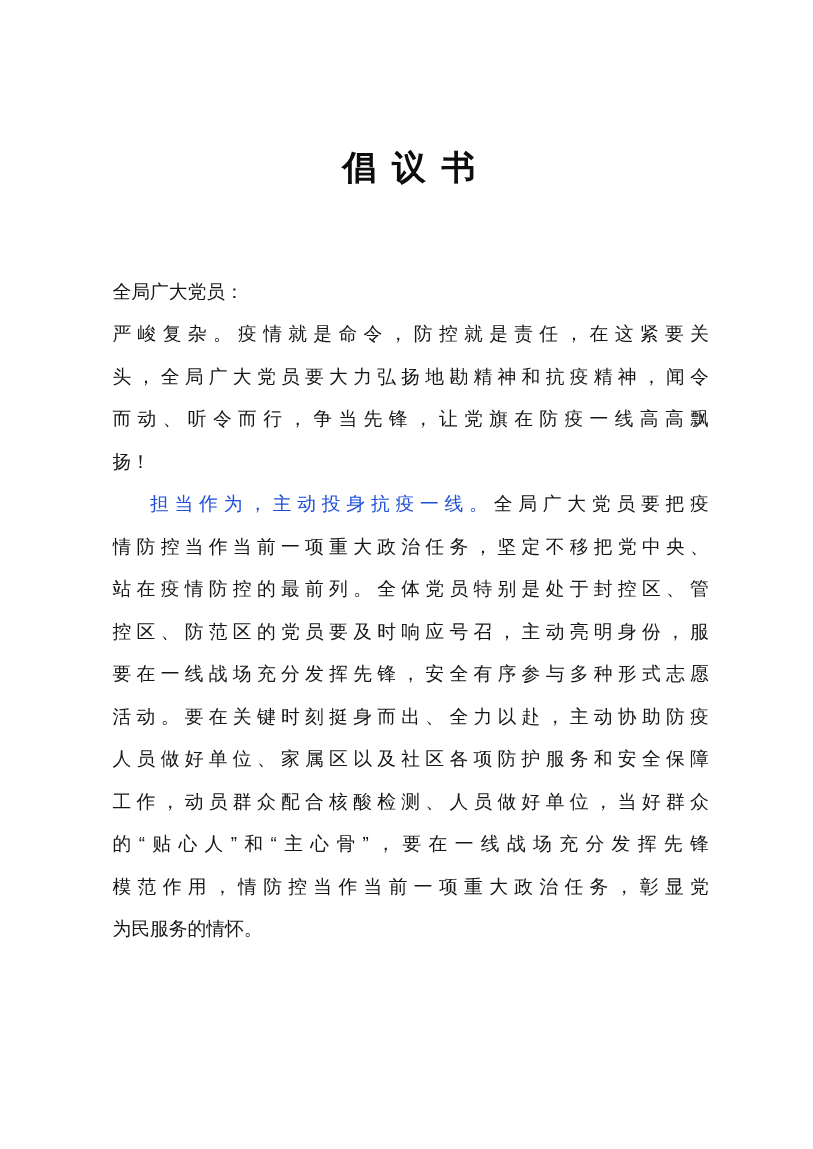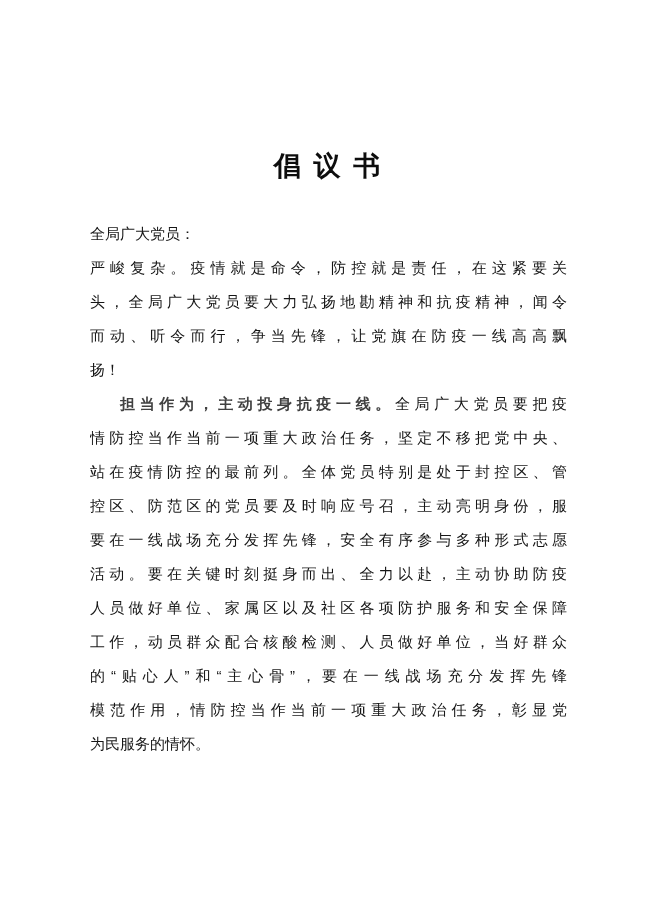--- a/index.html
+++ b/index.html
@@ -15,21 +15,21 @@
     color: #161616;
   }
   .page {
     position: absolute;
     inset: 0;
     background: #ffffff;
     overflow: hidden;
   }
   .doc-title {
     position: absolute;
-    top: 148px;
+    top: 116px;
     left: 90px;
     width: 477px;
     text-align: center;
     font-family: "Liberation Serif", serif;
     font-weight: 700;
     font-size: 27px;
     letter-spacing: 3px;
     color: #0d0d0d;
     white-space: pre;
   }
@@ -50,22 +50,22 @@
   }
   .line.fill {
     white-space: normal;
     text-align: justify;
     text-align-last: justify;
   }
   .line.indent {
     text-indent: 2em;
   }
   .line b {
-    font-weight: 700;
-    color: #404040;
+    font-weight: 400;
+    color: #1d4ed8;
   }
 </style>
 </head>
 <body>
 
 <div class="page">
 
   <div class="doc-title">倡 议 书</div>
 
   <div class="body-text">

